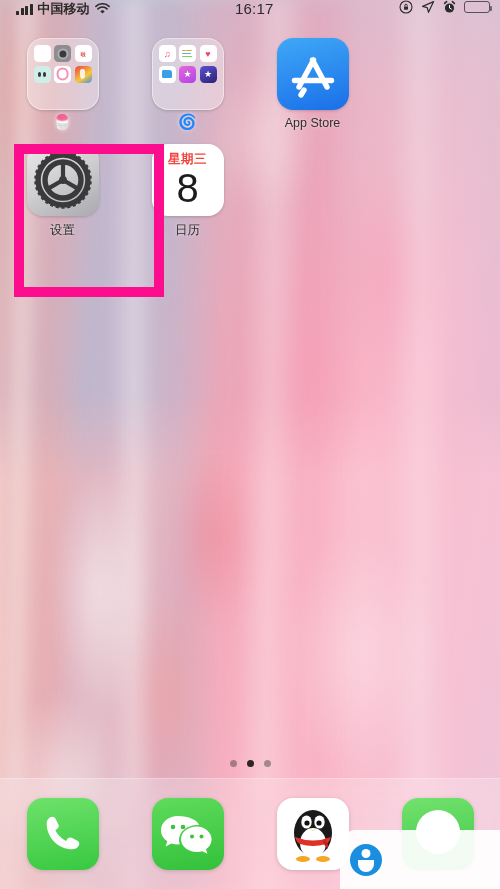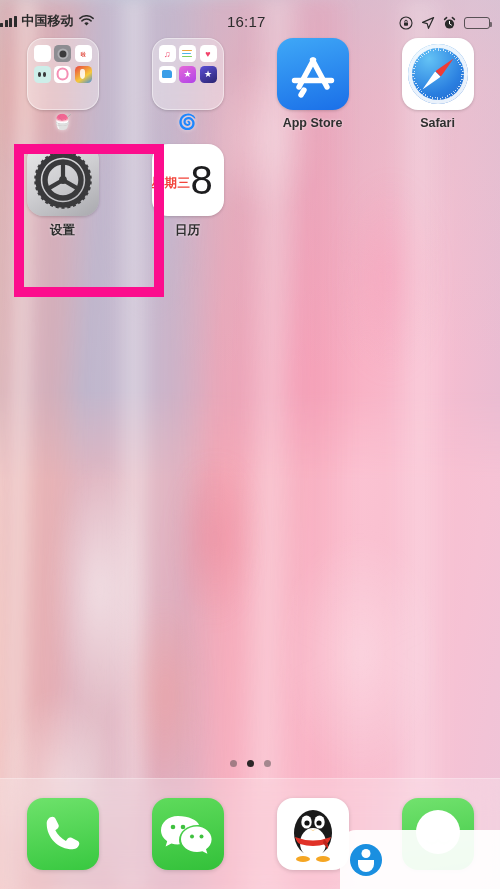--- a/index.html
+++ b/index.html
@@ -77,22 +77,22 @@
       radial-gradient(ellipse 75px 120px at 6% 20%, rgba(248,160,135,0.45), rgba(255,255,255,0) 70%),
       radial-gradient(ellipse 60px 150px at 30% 45%, rgba(190,195,218,0.45), rgba(255,255,255,0) 72%),
       radial-gradient(ellipse 85px 110px at 52% 30%, rgba(255,255,255,0.38), rgba(255,255,255,0) 70%),
       radial-gradient(ellipse 70px 140px at 78% 60%, rgba(250,150,180,0.35), rgba(255,255,255,0) 72%);
     filter:blur(10px);
   }
 
   
   #statusbar {
     position:absolute; top:0; left:0; right:0; height:30px;
-    display:flex; align-items:flex-end; justify-content:space-between;
-    padding:0 10px 0 0;
+    display:flex; align-items:flex-start; justify-content:space-between;
+    padding:0 10px 0 16px;
     color:#2b2b2b; font-size:13px; font-weight:bold;
     z-index:40;
   }
   .sb-left { display:flex; align-items:center; gap:5px; }
   .sb-right { display:flex; align-items:center; gap:8px; }
   .sb-center { font-size:15px; font-weight:normal; letter-spacing:.2px; }
   .carrier { font-size:13px; font-weight:bold; }
   .signal-bars { display:flex; align-items:flex-end; gap:1.5px; height:11px; }
   .signal-bars i { display:block; width:3px; background:#2b2b2b; border-radius:.5px; }
   .signal-bars i:nth-child(1){height:4px}
@@ -124,21 +124,20 @@
   .icon-tile {
     width:72px; height:72px; border-radius:16px;
     position:relative; overflow:hidden;
     box-shadow:0 1px 3px rgba(0,0,0,.18);
   }
   .app-label {
     margin-top:6px;
     font-size:12.5px; color:#2f2f2f;
     text-shadow:0 0 3px rgba(255,255,255,.65);
     white-space:nowrap;
-    font-weight:bold;
   }
   .emoji-label {
     margin-top:4px; font-size:15px; line-height:1;
     filter:drop-shadow(0 0 2px rgba(255,255,255,.6));
   }
 
   
   .folder {
     background:rgba(255,255,255,.34);
     backdrop-filter:blur(8px);
@@ -217,21 +216,21 @@
   .safari .ticks{position:absolute;inset:4px;border-radius:50%;
     background:repeating-conic-gradient(rgba(255,255,255,.75) 0deg 1.4deg, rgba(255,255,255,0) 1.4deg 6deg);
     -webkit-mask-image:radial-gradient(circle, transparent 62%, #000 64%, #000 100%);
     mask-image:radial-gradient(circle, transparent 62%, #000 64%, #000 100%);}
 
   
   .settings { background:linear-gradient(150deg,#e9e9ea 0%,#cfcfd2 48%,#a9a9ae 100%);
     display:flex;align-items:center;justify-content:center; }
 
   
-  .calendar { background:#fff; display:flex; flex-direction:row; align-items:center; }
+  .calendar { background:#fff; display:flex; flex-direction:column; align-items:center; }
   .cal-dow { color:#f2463c; font-size:12.5px; font-weight:bold; margin-top:7px; letter-spacing:.5px; }
   .cal-day { color:#1c1c1e; font-size:40px; font-weight:300; line-height:.98; margin-top:1px;
     font-family:"Liberation Sans",sans-serif; }
 
   
   #pagedots {
     position:absolute; left:0; right:0; top:757px; height:12px;
     display:flex; align-items:center; justify-content:center; gap:10px; z-index:25;
   }
   #pagedots i { width:7px;height:7px;border-radius:50%;background:rgba(60,60,60,.45);display:block; }
@@ -371,29 +370,20 @@
             <line x1="22" y1="49" x2="36.5" y2="22"></line>
             <line x1="50" y1="49" x2="35.5" y2="22"></line>
             <line x1="17.5" y1="42.5" x2="54.5" y2="42.5"></line>
             <line x1="27" y1="52" x2="24" y2="57"></line>
           </g>
         </svg>
       </div>
       <div class="app-label">App Store</div>
     </div>
 
-    <div class="cell">
-      <div class="icon-tile safari">
-        <div class="dial">
-          <div class="ticks"></div>
-          <div class="needle"></div>
-        </div>
-      </div>
-      <div class="app-label">Safari</div>
-    </div>
   </div>
 
   <div class="row row2">
 
     <div class="cell">
       <div class="icon-tile settings">
         <svg width="60" height="60" viewBox="0 0 100 100" aria-hidden="true">
           <g fill="#3a3a3c">
             <path d="M50 4 a46 46 0 1 1 -.01 0 Z M50 13 a37 37 0 1 0 .01 0 Z"></path>
           </g>

